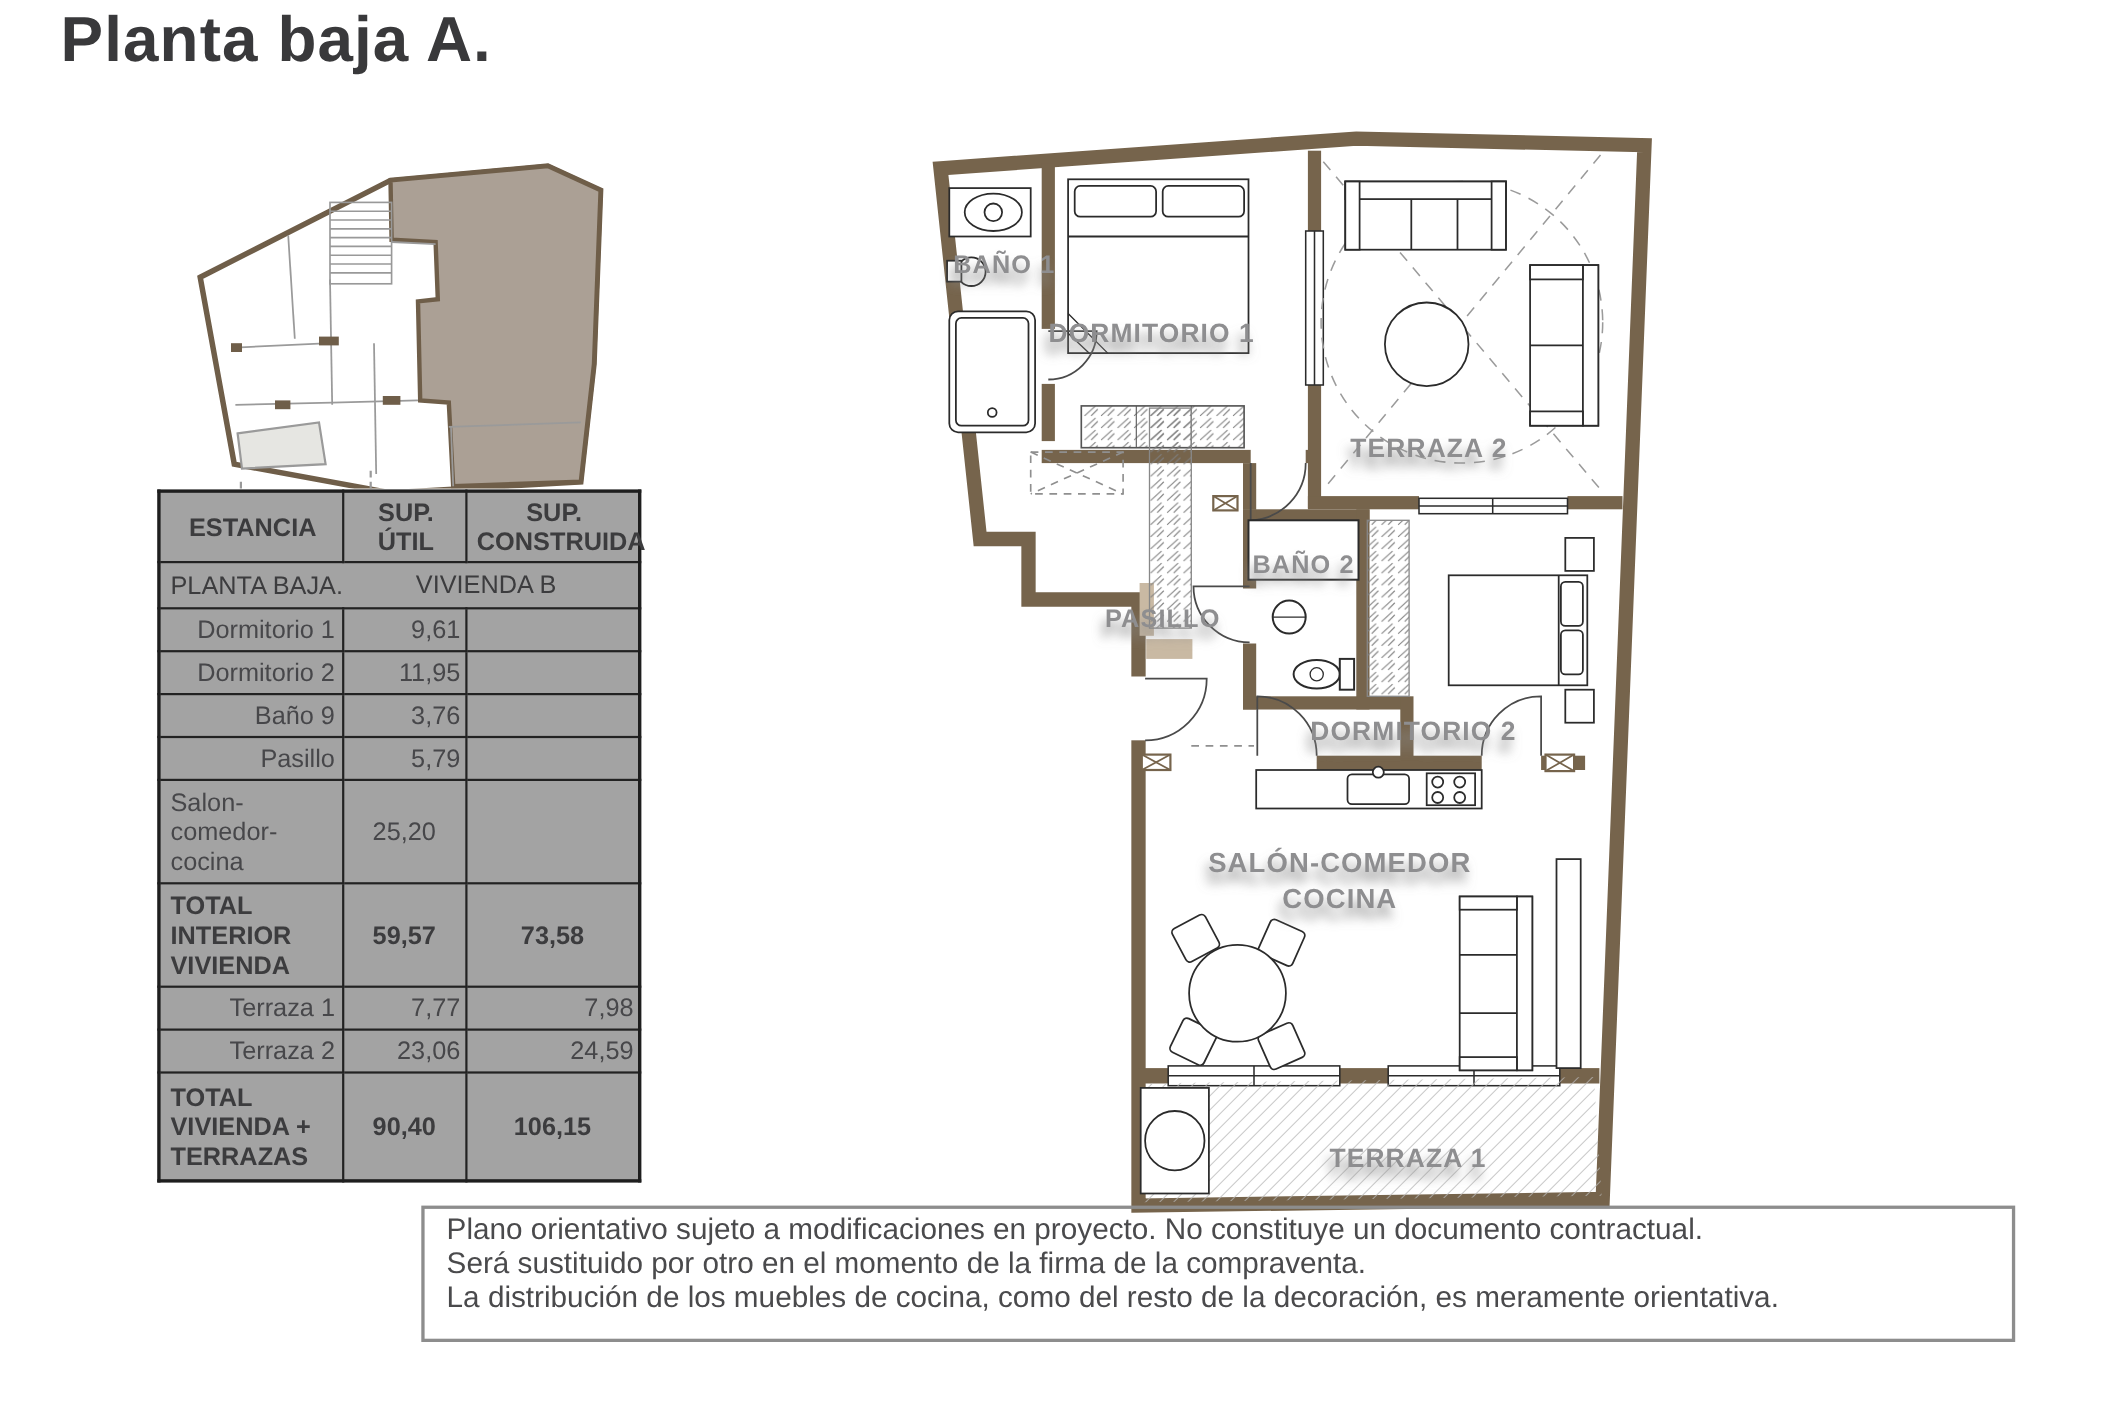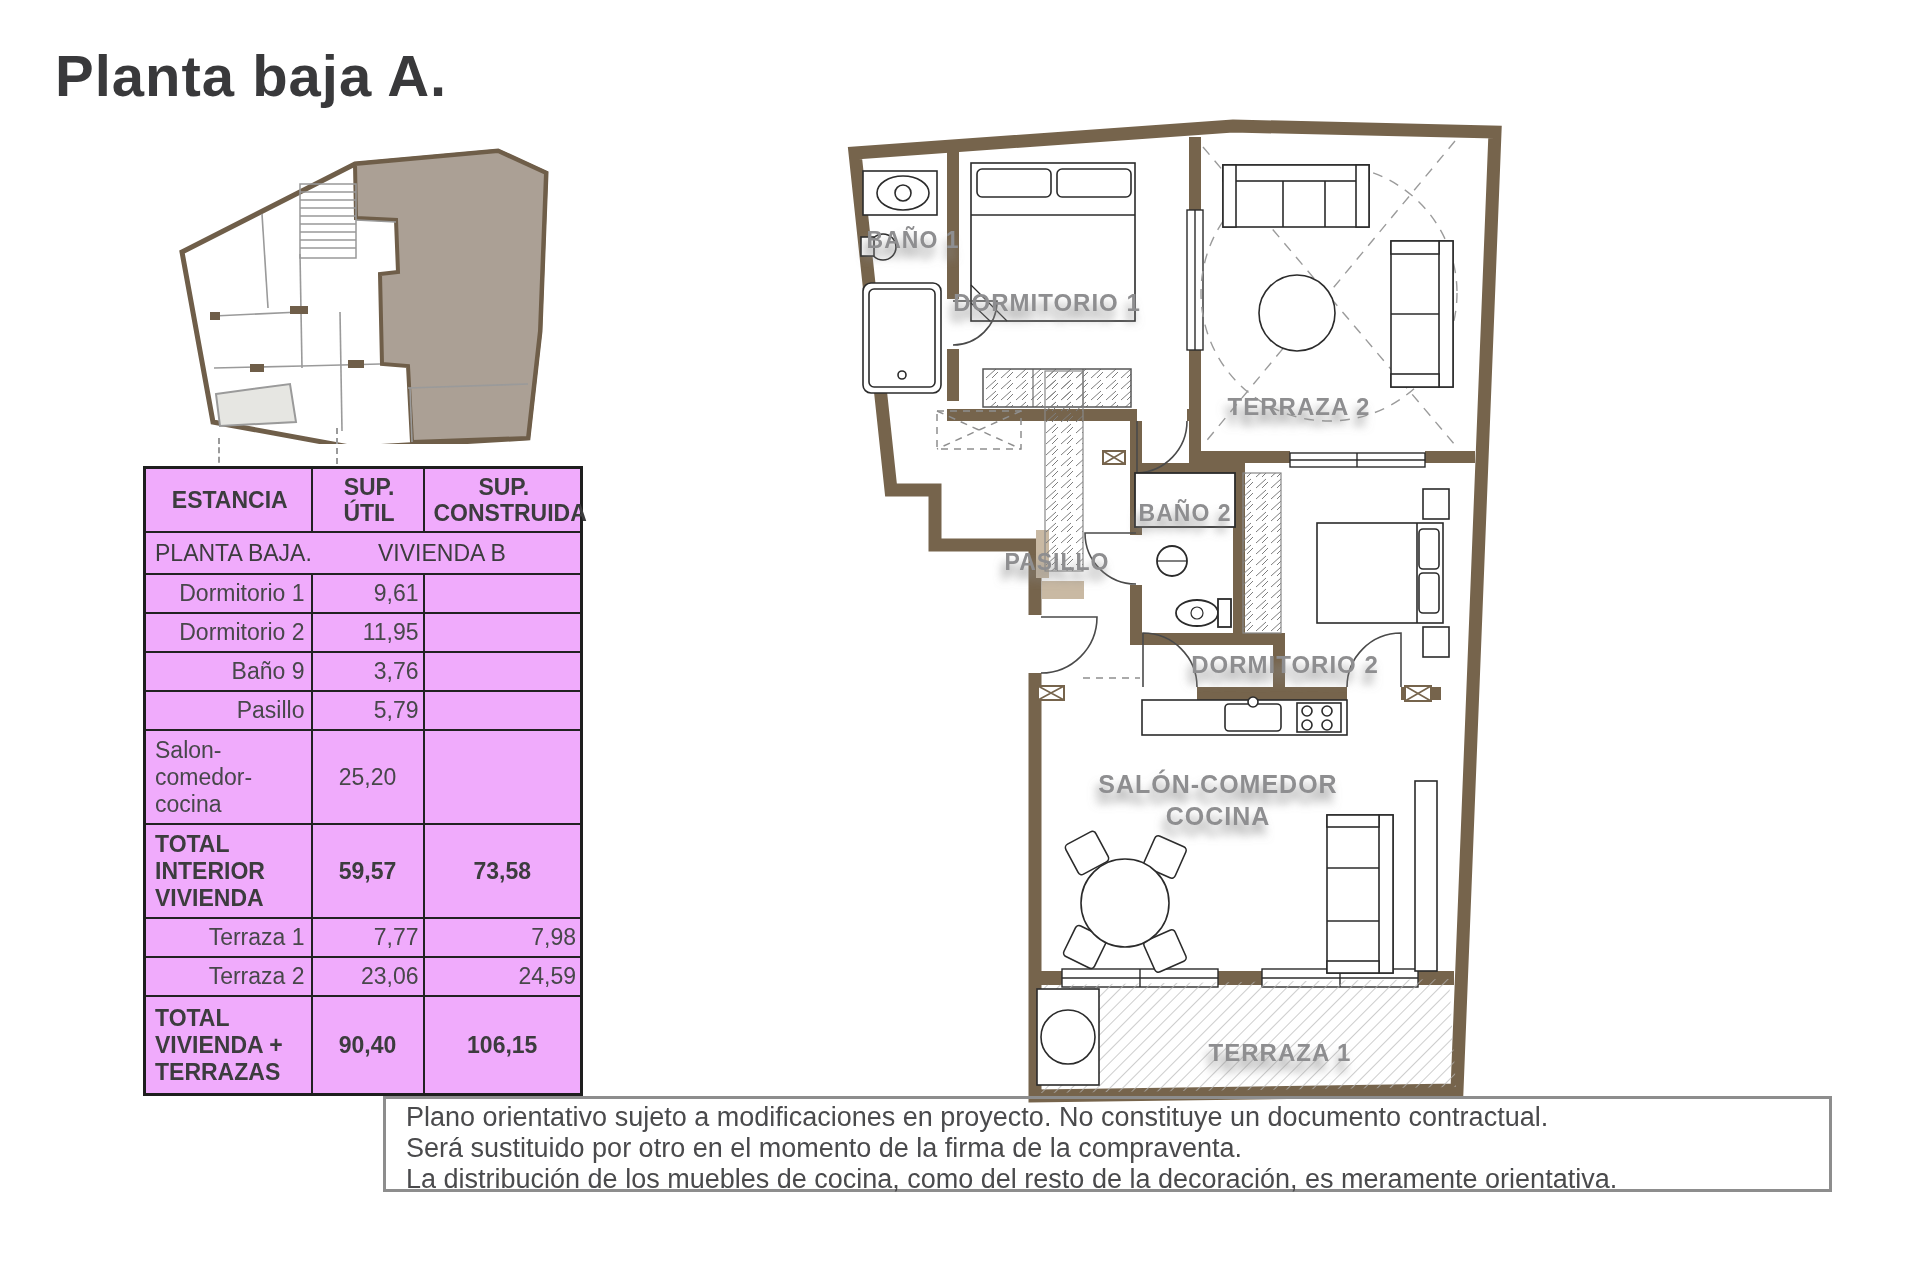--- a/index.html
+++ b/index.html
@@ -1,34 +1,34 @@
 <!DOCTYPE html>
 <html><head>
 <meta charset="utf-8">
 <style>
   html,body{margin:0;padding:0;background:#ffffff;}
   body{width:1920px;height:1280px;position:relative;font-family:"Liberation Sans",sans-serif;color:#3a3a3c;overflow:hidden;}
 
-  .page-title{position:absolute;left:55px;top:2px;font-size:58px;font-weight:bold;letter-spacing:1px;color:#39393b;margin-top:40px;}
+  .page-title{position:absolute;left:55px;top:2px;font-size:58px;font-weight:bold;letter-spacing:1px;color:#39393b;}
 
   
-  .area-table{position:absolute;left:143px;top:466px;border-collapse:collapse;table-layout:fixed;width:437px;background:#f0abfc;}
+  .area-table{position:absolute;left:143px;top:445px;border-collapse:collapse;table-layout:fixed;width:437px;background:#a3a3a3;}
   .area-table td{border:2px solid #222;font-size:23px;color:#47474a;padding:2px 6px 2px 9px;vertical-align:middle;line-height:27px;}
   .area-table td.num{text-align:center;padding:2px 4px;}
   .area-table tr.hdr td{font-weight:bold;text-align:center;color:#3c3c3e;height:58px;line-height:26px;}
   .area-table tr.section td{font-weight:normal;height:36px;color:#3c3c3e;position:relative;}
   .area-table tr.section .sec-right{position:absolute;left:232px;top:50%;transform:translateY(-50%);}
   .area-table tr.norm td{height:33px;text-align:right;}
   .area-table tr.tall td{height:88px;}
   .area-table tr.tall2 td{height:92px;}
   .area-table tr.bold td{font-weight:bold;color:#3c3c3e;}
   .col-est{width:167px;}.col-util{width:112px;}.col-cons{width:158px;}
 
   
-  .disclaimer{position:absolute;left:383px;top:1096px;width:1449px;height:96px;border:3px solid #8d8d8d;box-sizing:border-box;padding:3px 10px 0 20px;}
+  .disclaimer{position:absolute;left:383px;top:1096px;width:1449px;height:124px;border:3px solid #8d8d8d;box-sizing:border-box;padding:3px 10px 0 20px;}
   .disclaimer div{font-size:27px;line-height:31px;color:#4a4a4c;white-space:nowrap;}
 
   .leader{position:absolute;border-left:2px dashed #9a9a9a;width:0;}
 
   svg text.room-label{font-family:"Liberation Sans",sans-serif;font-weight:bold;fill:#8e8e90;letter-spacing:1px;}
 </style>
 </head>
 <body>
 
 <div class="page-title">Planta baja A.</div>

